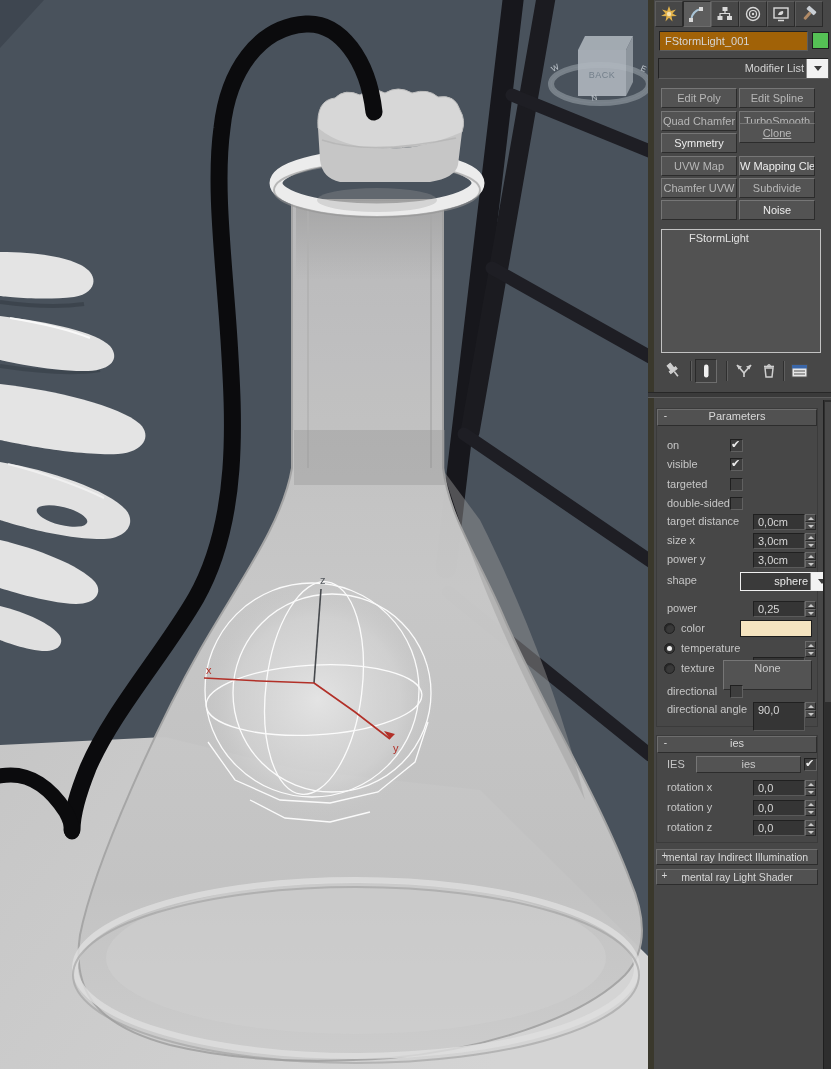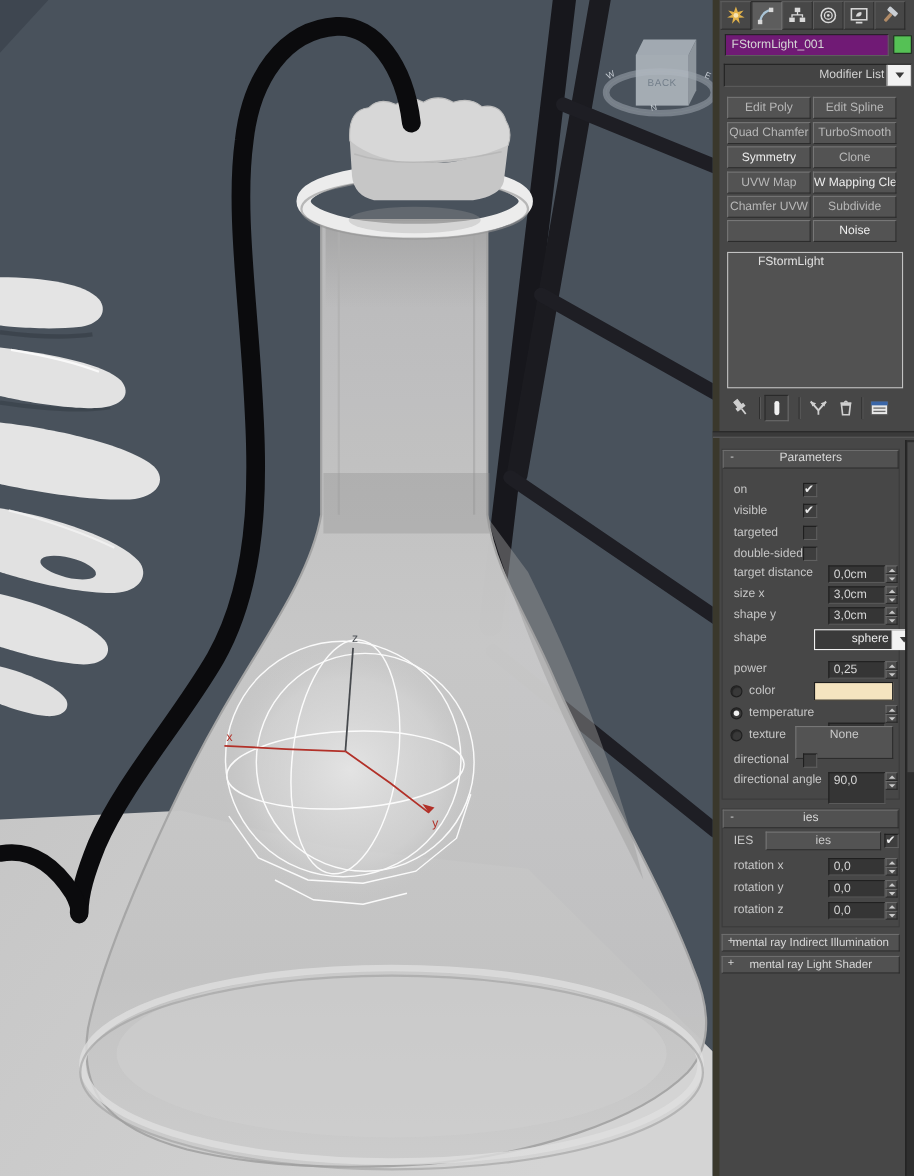--- a/index.html
+++ b/index.html
@@ -7,21 +7,21 @@
   #stage{position:relative;width:831px;height:1069px;}
   
   #viewport{position:absolute;left:0;top:0;width:648px;height:1069px;background:#49525c;}
   
   #panel{position:absolute;left:648px;top:0;width:183px;height:1069px;background:#474747;}
   #panel-border{position:absolute;left:0;top:0;width:6px;height:1069px;background:#3a382c;}
   .tabs{position:absolute;left:7px;top:1px;height:26px;display:flex;}
   .tab{width:28px;height:26px;background:#474747;border:1px solid;border-color:#5c5c5c #2b2b2b #2b2b2b #5c5c5c;
        box-sizing:border-box;display:flex;align-items:center;justify-content:center;}
   .tab.active{background:#5d5d5d;border-color:#2b2b2b #6c6c6c #6c6c6c #2b2b2b;}
-  .namefield{position:absolute;left:11px;top:31px;width:149px;height:20px;background:#701a75;
+  .namefield{position:absolute;left:11px;top:31px;width:149px;height:20px;background:#a16207;
        border:1px solid;border-color:#232323 #5d5d5d #5d5d5d #232323;box-sizing:border-box;
        color:#d5d5d5;font-size:11px;line-height:18px;padding-left:5px;}
   .swatch-obj{position:absolute;left:164px;top:32px;width:17px;height:17px;border:1px solid #1d1d1d;box-sizing:border-box;}
   .combo{position:absolute;background:#444;border:1px solid;border-color:#232323 #5d5d5d #5d5d5d #232323;
        box-sizing:border-box;color:#d2d2d2;font-size:11px;}
   .combo .cval{position:absolute;left:5px;top:2px;right:24px;overflow:hidden;white-space:nowrap;text-align:right;}
   .combo .carrow{position:absolute;right:0;top:0;bottom:0;width:21px;background:#f2f2f2;
        border-left:1px solid #888;display:flex;align-items:center;justify-content:center;}
   .tri-dn{width:0;height:0;border-left:4px solid transparent;border-right:4px solid transparent;border-top:5px solid #3a3a3a;}
   .modbtn{position:absolute;width:76px;height:20px;background:#535353;border:1px solid;
@@ -250,21 +250,21 @@
       <div class="carrow">
           <div class="tri-dn"></div>
         </div>
     </div>
 
     <div class="modbtn" style="left:13px;top:88px;">Edit Poly</div>
     <div class="modbtn" style="left:91px;top:88px;">Edit Spline</div>
     <div class="modbtn" style="left:13px;top:111px;">Quad Chamfer</div>
     <div class="modbtn" style="left:91px;top:111px;">TurboSmooth</div>
     <div class="modbtn bright" style="left:13px;top:133px;">Symmetry</div>
-    <div class="modbtn" style="left:91px;top:133px;">Clone</div>
+    <div class="modbtn" style="left:91px;top:123px;text-decoration:underline;">Clone</div>
     <div class="modbtn" style="left:13px;top:156px;">UVW Map</div>
     <div class="modbtn bright" style="left:91px;top:156px;">W Mapping Cle</div>
     <div class="modbtn" style="left:13px;top:178px;">Chamfer UVW</div>
     <div class="modbtn" style="left:91px;top:178px;">Subdivide</div>
     <div class="modbtn" style="left:13px;top:200px;"></div>
     <div class="modbtn bright" style="left:91px;top:200px;">Noise</div>
 
     <div class="stackbox">
       <div class="stackitem">FStormLight</div>
     </div>
@@ -354,21 +354,21 @@
         <span class="spin" style="left:148px;top:1px;">
             <span class="sc up">
               <span class="t-up"></span>
             </span>
             <span class="sc dn">
               <span class="t-dn"></span>
             </span>
           </span>
         </div>
       <div class="prow" style="top:142px;">
-          <span class="plabel">shape y</span>
+          <span class="plabel">power y</span>
         <span class="field" style="left:96px;top:1px;width:52px;height:16px;">3,0cm</span>
         <span class="spin" style="left:148px;top:1px;">
             <span class="sc up">
               <span class="t-up"></span>
             </span>
             <span class="sc dn">
               <span class="t-dn"></span>
             </span>
           </span>
         </div>

